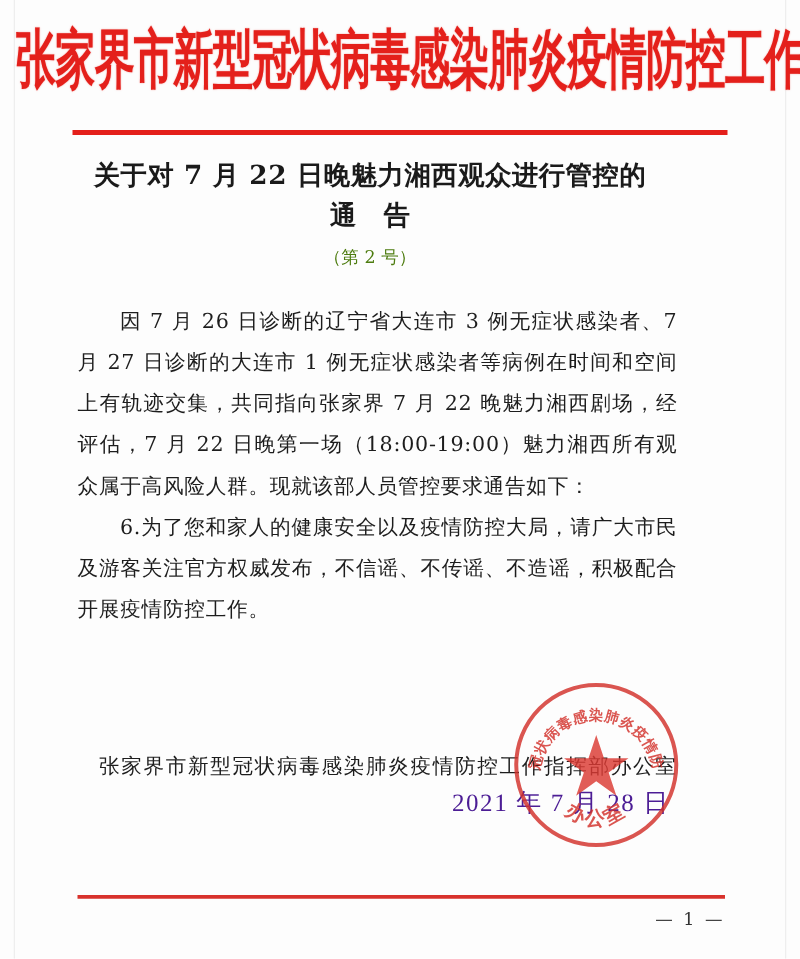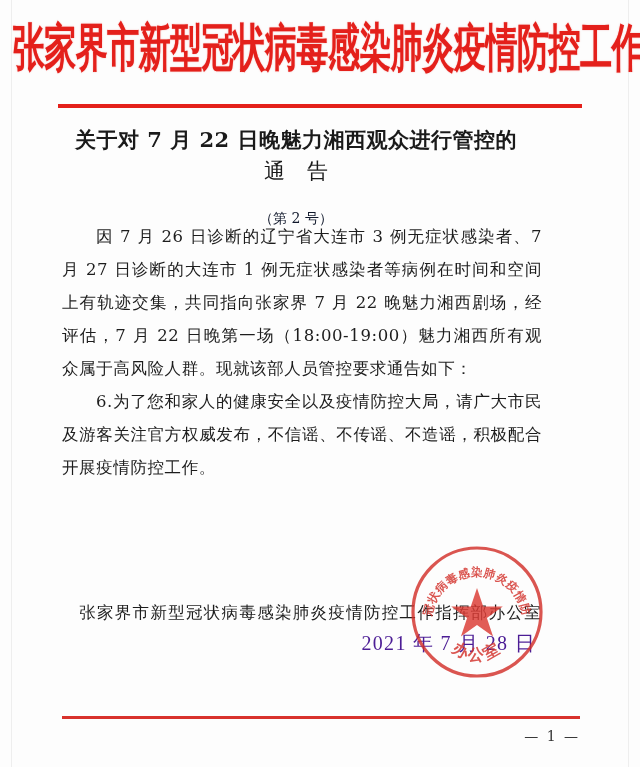--- a/index.html
+++ b/index.html
@@ -78,40 +78,40 @@
   .title-line {
     font-family: "DejaVu Serif", "Liberation Serif", serif;
     font-weight: bold;
     font-size: 21px;
     line-height: 31px;
     color: #1a1a1a;
     letter-spacing: 0.5px;
   }
   .title-line-2 {
     font-family: "DejaVu Serif", "Liberation Serif", serif;
-    font-weight: normal;
+    font-weight: bold;
     font-size: 21px;
     line-height: 33px;
     color: #1a1a1a;
     letter-spacing: 22px;
     padding-left: 22px;
   }
   .doc-number {
-    margin-top: 20px;
+    margin-top: 8px;
     font-family: "DejaVu Serif", "Liberation Serif", serif;
     font-size: 14px;
     line-height: 20px;
-    color: #0f172a;
+    color: #4d7c0f;
   }
 
   
   .body-block {
     position: absolute;
     left: 62px;
-    top: 220px;
+    top: 240px;
     width: 480px;
   }
   .para {
     font-family: "DejaVu Serif", "Liberation Serif", serif;
     font-size: 16.5px;
     line-height: 33px;
     color: #1d1d1d;
     text-align: justify;
     text-align-last: left;
     margin: 0;

